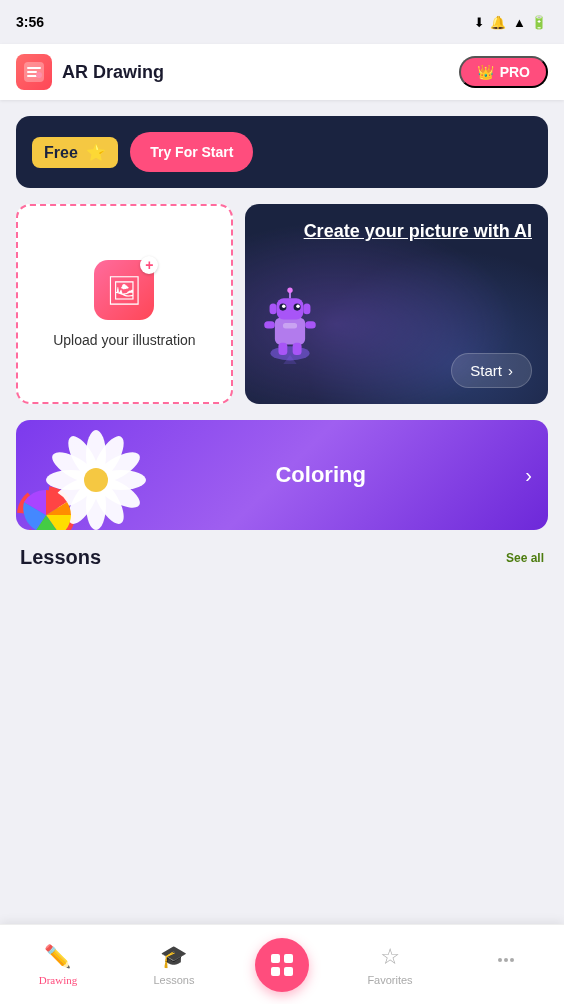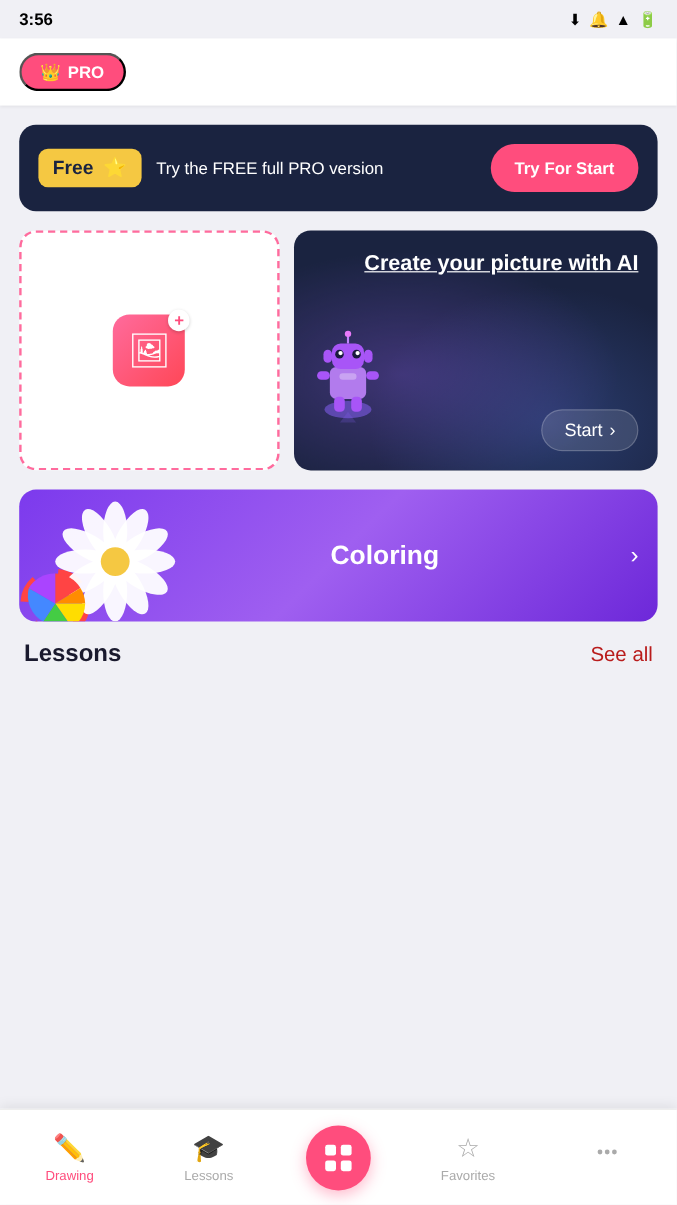--- a/index.html
+++ b/index.html
@@ -9,21 +9,21 @@
       min-height: 1004px;
       background: #f0f0f5;
       font-family: -apple-system, BlinkMacSystemFont, 'Segoe UI', sans-serif;
       position: relative;
       overflow-x: hidden;
     }
 
     
     .status-bar {
       background: #f0f0f5;
-      height: 32px;
+      height: 44px;
       display: flex;
       align-items: center;
       justify-content: space-between;
       padding: 0 16px;
     }
     .status-time {
       font-size: 14px;
       font-weight: 600;
       color: #000;
     }
@@ -295,23 +295,23 @@
       justify-content: space-between;
       align-items: center;
       margin-bottom: 12px;
     }
     .lessons-title {
       font-size: 20px;
       font-weight: 700;
       color: #1a1a2e;
     }
     .see-all-link {
-      font-size: 17px;
-      color: #b91c1c;
-      font-weight: 400;
+      font-size: 12px;
+      color: #4d7c0f;
+      font-weight: 700;
     }
 
     
     .bottom-nav {
       position: fixed;
       bottom: 0;
       left: 0;
       width: 564px;
       height: 80px;
       background: #fff;
@@ -335,20 +335,21 @@
     }
     .nav-icon.active {
       color: #ff4d7d;
     }
     .nav-label {
       font-size: 11px;
       color: #aaa;
     }
     .nav-label.active {
       color: #ff4d7d;
+      font-family: Liberation Serif, serif;
     }
     .nav-center {
       width: 54px;
       height: 54px;
       background: #ff4d7d;
       border-radius: 50%;
       display: flex;
       align-items: center;
       justify-content: center;
       box-shadow: 0 4px 12px rgba(255,77,125,0.4);
@@ -362,44 +363,54 @@
   <span class="status-time">3:56</span>
   <div class="status-icons">
     <span>⬇</span>
     <span>🔔</span>
     <span>▲</span>
     <span>🔋</span>
   </div>
 </div>
 
 <div class="top-bar">
+  <div class="top-bar-left">
+    <div class="app-icon">
+      <svg width="24" height="24" viewBox="0 0 24 24" fill="none">
+        <rect x="2" y="2" width="20" height="20" rx="4" fill="white" opacity="0.3"></rect>
+        <path d="M6 8h12M6 12h8M6 16h10" stroke="white" stroke-width="2" stroke-linecap="round"></path>
+        <circle cx="17" cy="15" r="3" fill="#ff8fab"></circle>
+      </svg>
+    </div>
+    <span class="app-title">AR Drawing</span>
+  </div>
   <button class="pro-badge">
     <span>👑</span>
     <span>PRO</span>
   </button>
 </div>
 
 <div class="main-content">
 
   <div class="free-banner">
     <div class="free-ticket">
       <span>Free</span>
       <span style="margin-left:4px;">⭐</span>
     </div>
-    <span class="free-banner-text">Try the FREE full PRO version</span>
     <button class="try-free-btn">Try For Start</button>
   </div>
 
   <div class="cards-row">
 
     <div class="upload-card">
       <div class="upload-icon-wrap">
         <span class="photo-icon">🖼</span>
         <span class="plus-badge">+</span>
       </div>
+      <span class="upload-label">Upload your illustration</span>
     </div>
 
     <div class="ai-card">
       <div class="ai-card-bg"></div>
 
       <div class="ai-robot">
         <svg class="robot-svg" viewBox="0 0 70 90" fill="none">
 
           <ellipse cx="35" cy="78" rx="22" ry="8" fill="rgba(140,100,255,0.5)"></ellipse>
 

